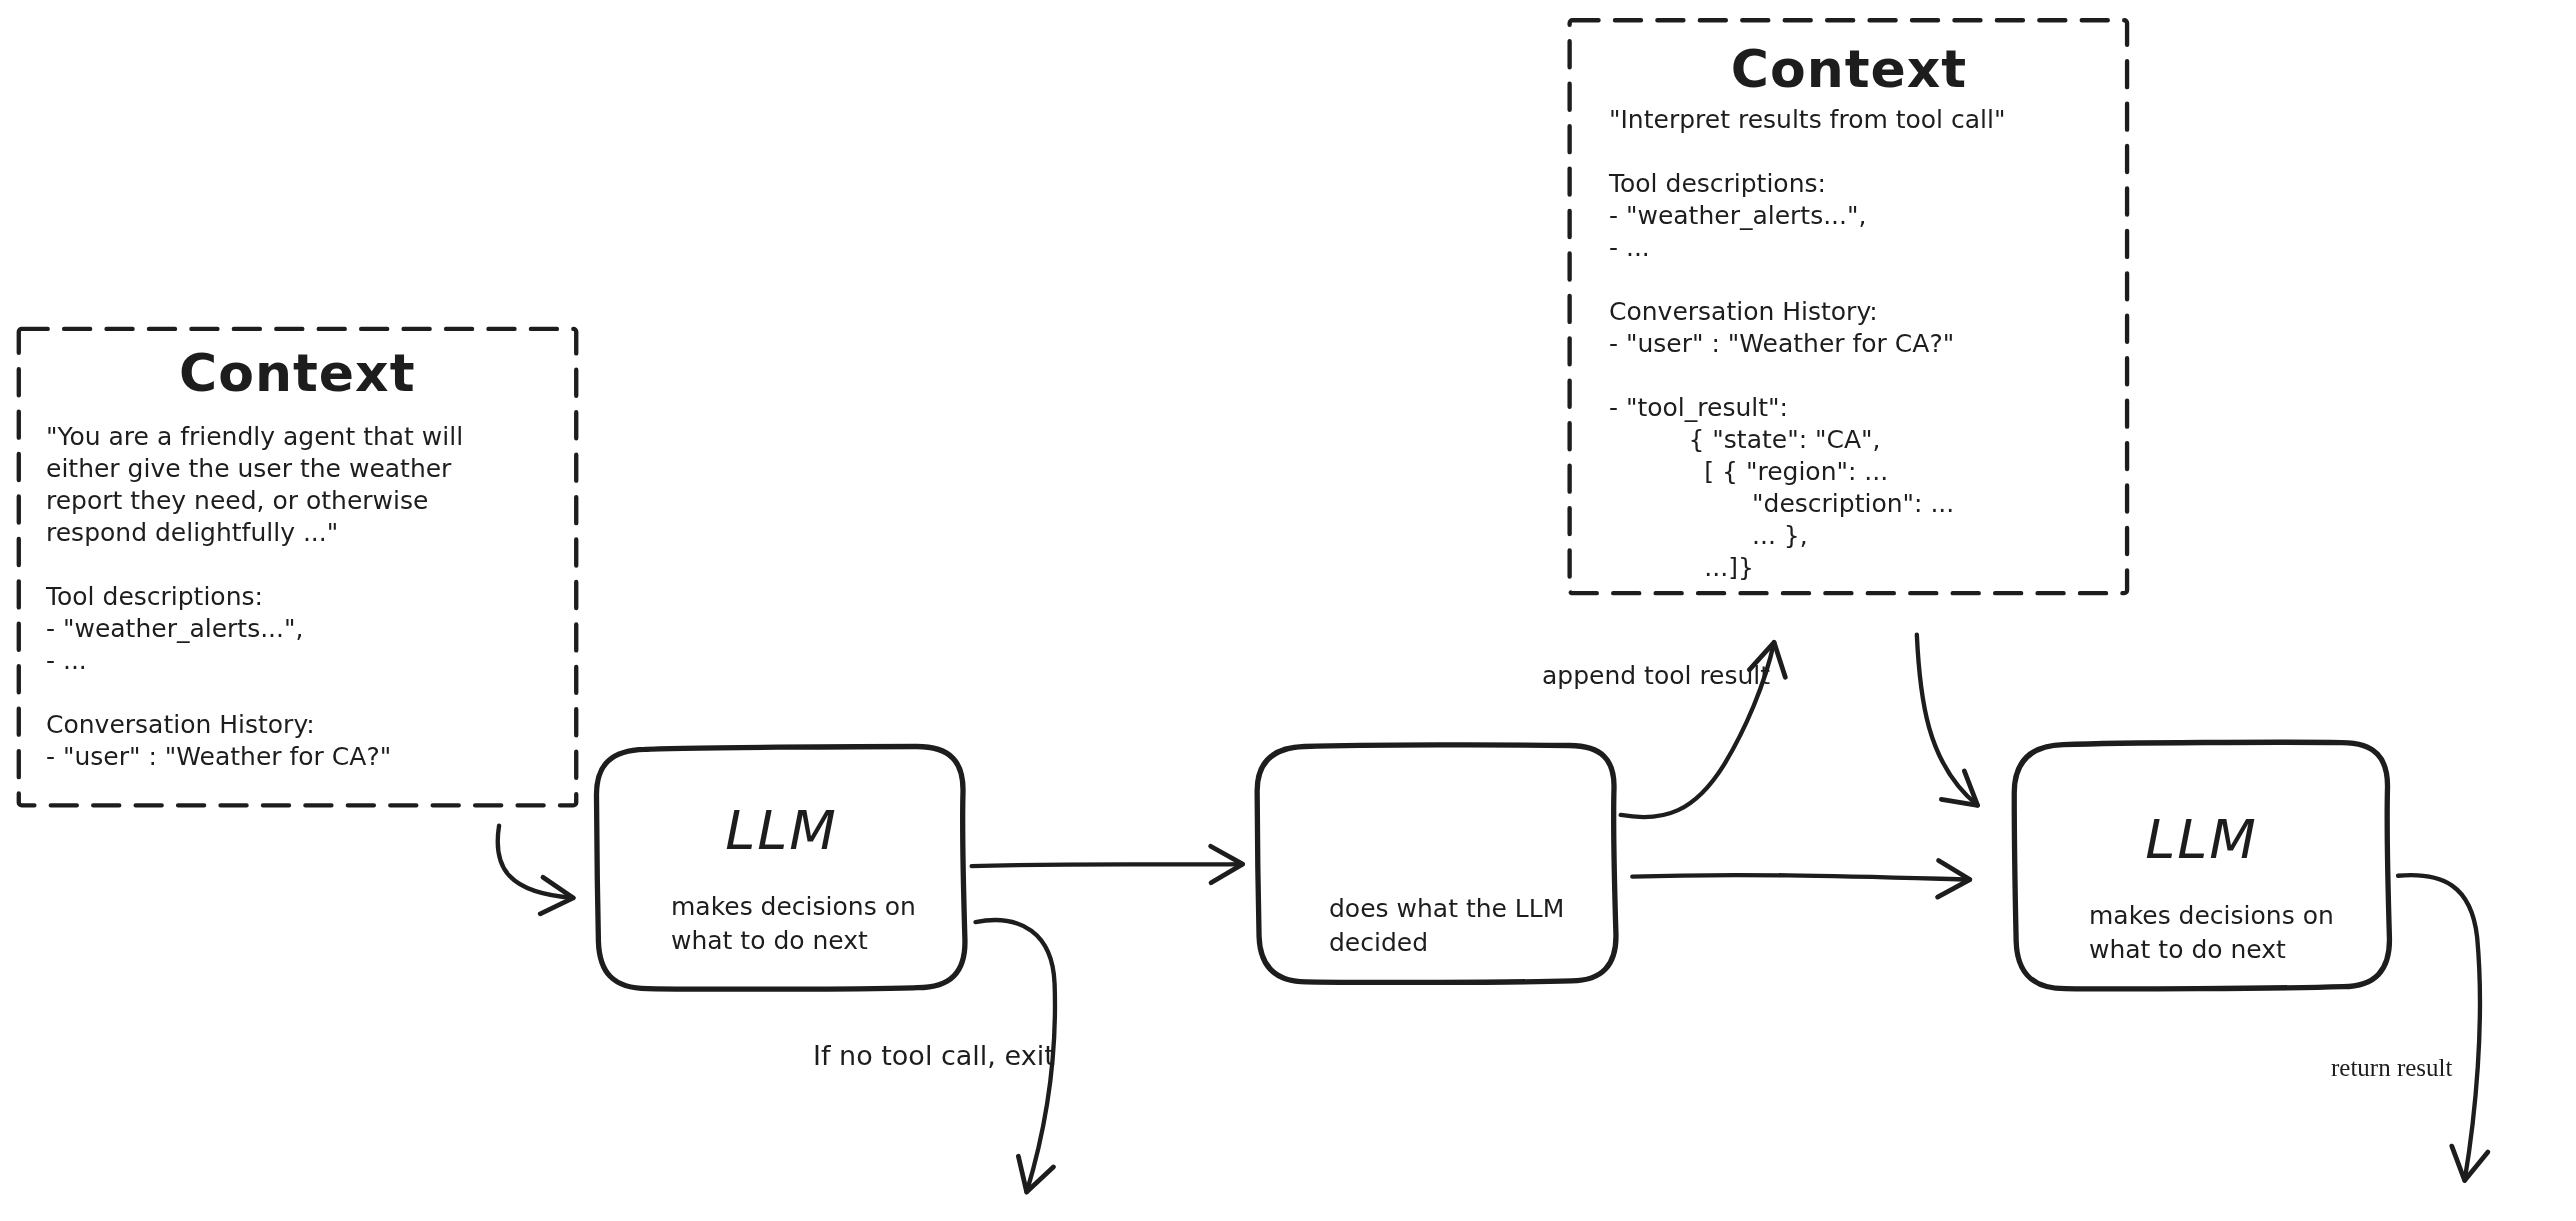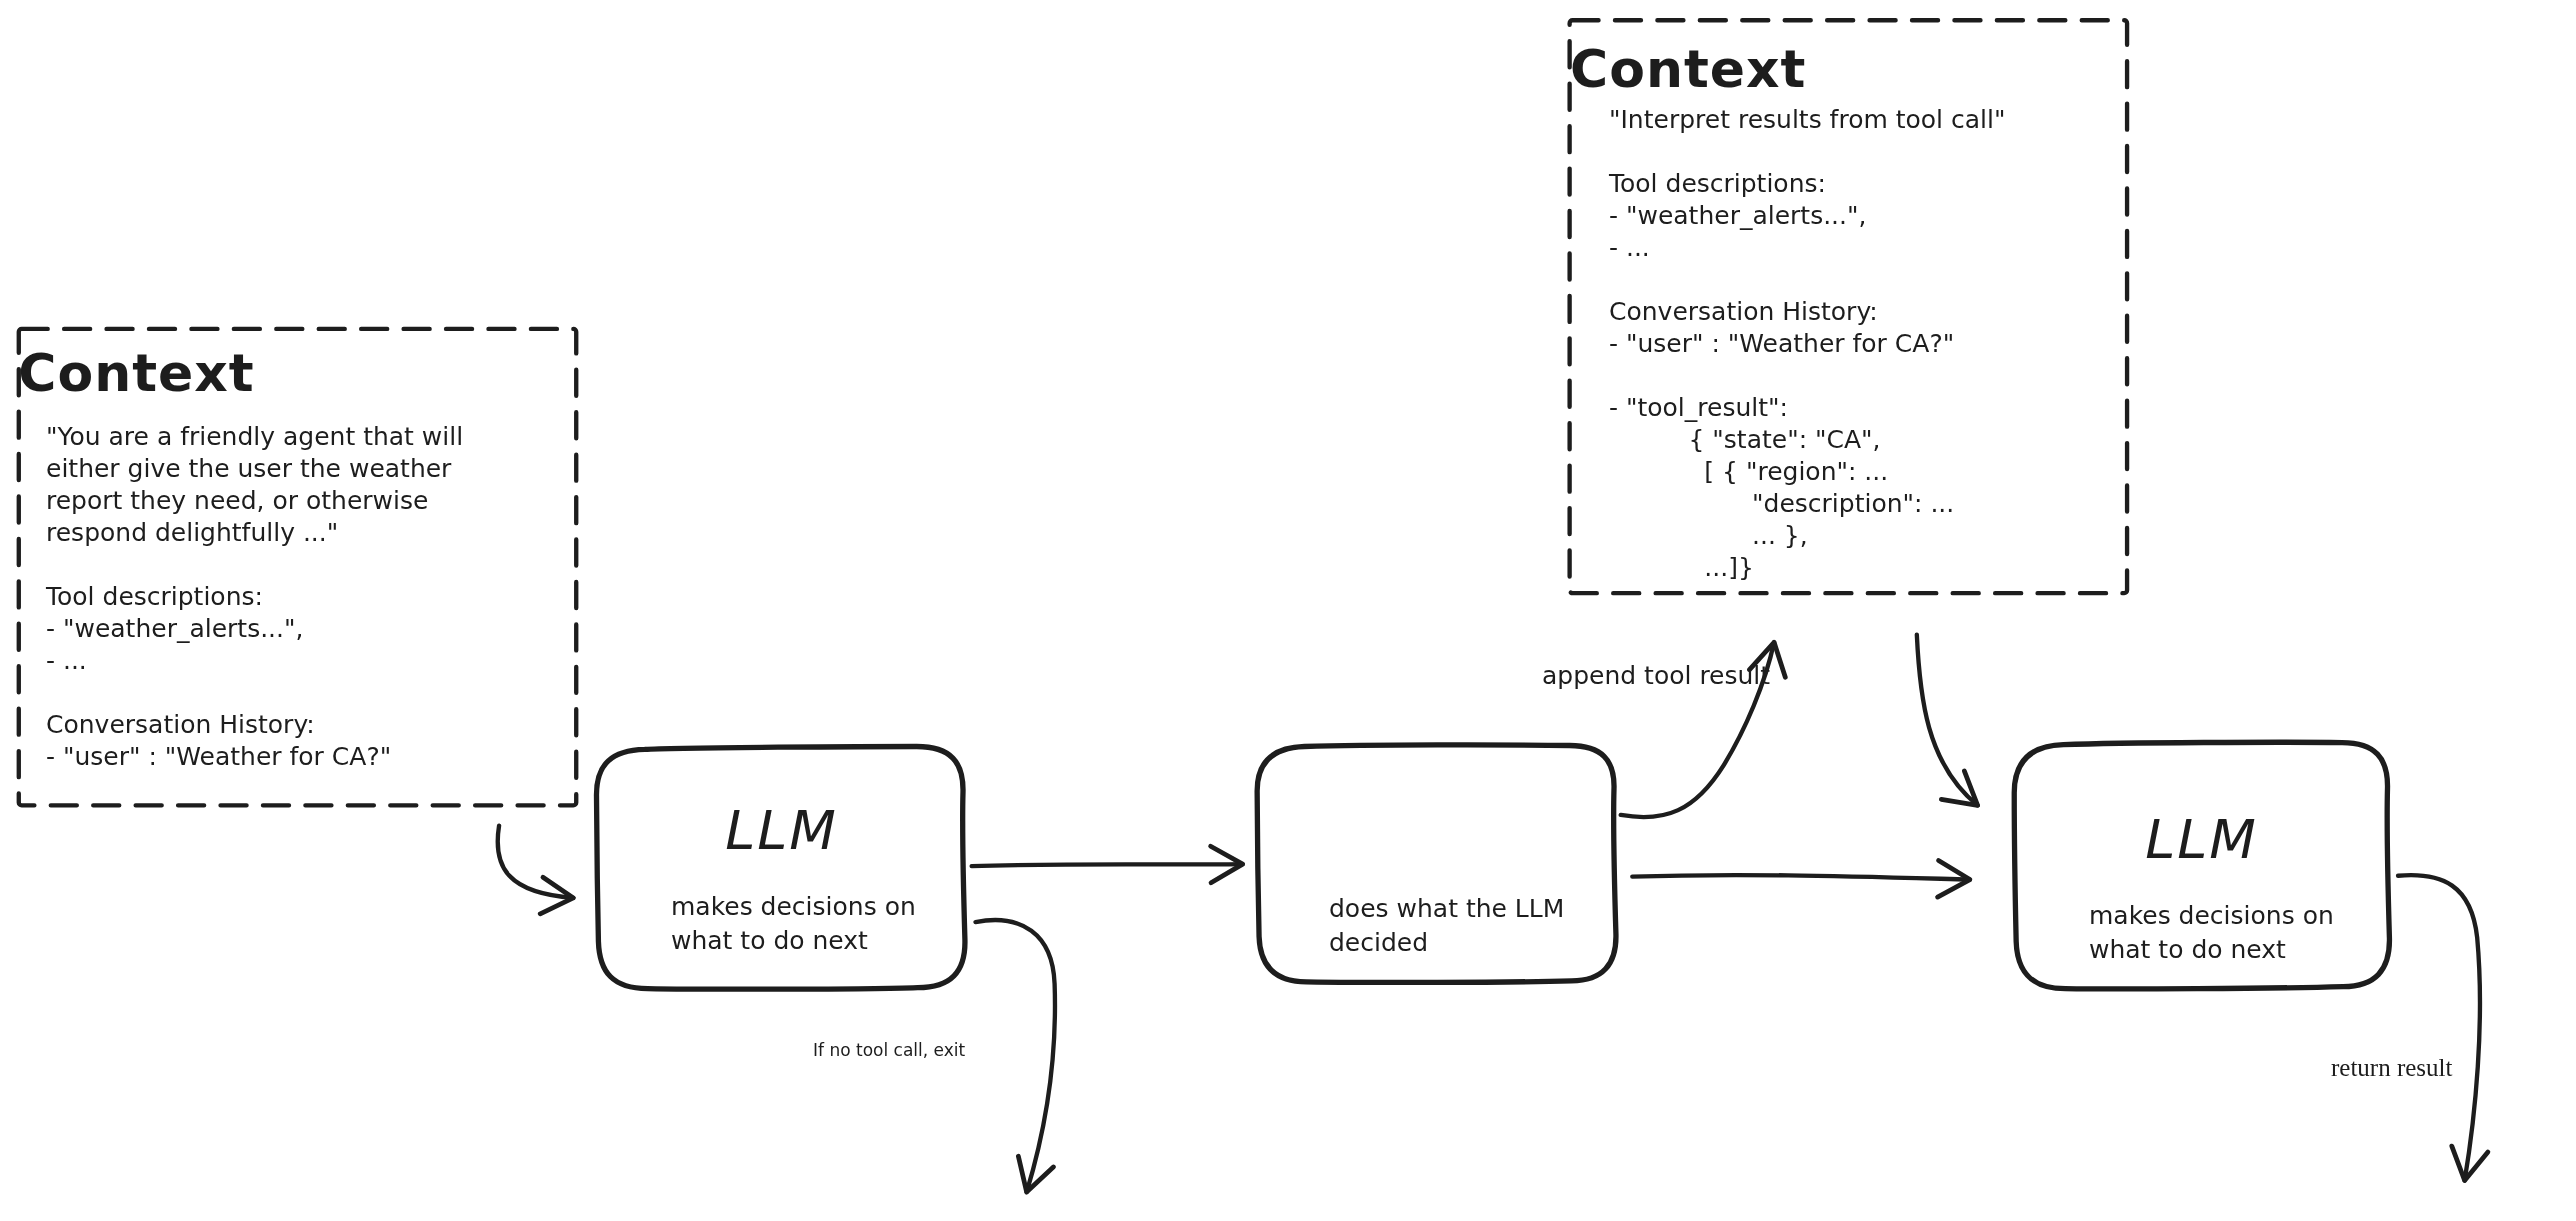--- a/index.html
+++ b/index.html
@@ -10,21 +10,21 @@
     overflow:hidden;
     font-family:"DejaVu Sans", sans-serif;
     color:var(--stroke,#1d1d1d);
   }
   svg.layer{position:absolute;left:0;top:0;}
   .sk{fill:none;stroke:var(--stroke,#1d1d1d);stroke-linecap:round;stroke-linejoin:round;}
   .box{stroke-width:5.5;}
   .dashedbox{stroke-width:4.5;stroke-dasharray:27 17;}
   .arrow{stroke-width:4.5;}
   .t{position:absolute;white-space:pre;color:var(--stroke,#1d1d1d);}
-  .ctx-title{font-size:52px;font-weight:700;letter-spacing:1px;}
+  .ctx-title{font-size:52px;font-weight:700;letter-spacing:1px;text-align:center;}
   .node-title{font-size:54px;font-weight:400;letter-spacing:1.9px;text-align:center;}
   .node-title.italic{font-style:italic;}
   .body-text{font-size:25px;line-height:32px;}
   .sub-text{font-size:25px;line-height:34px;}
   .small-label{font-size:25px;}
 </style>
 </head>
 <body>
 
 <div class="canvas">
@@ -96,17 +96,17 @@
 what to do next</div>
 
   <div class="t sub-text" style="left:1329px;top:892px;">does what the LLM
 decided</div>
 
   <div class="t node-title italic" style="left:2014px;top:808px;width:375px;">LLM</div>
   <div class="t sub-text" style="left:2089px;top:899px;">makes decisions on
 what to do next</div>
 
   <div class="t small-label" style="left:1542px;top:661px;">append tool result</div>
-  <div class="t small-label" style="left:813px;top:1040px;font-size:17px;">If no tool call, exit</div>
+  <div class="t small-label" style="left:813px;top:1040px;font-size:27px;">If no tool call, exit</div>
   <div class="t small-label" style="left:2331px;top:1054px;font-family:Liberation Serif, serif;">return result</div>
 
 </div>
 
 
 </body></html>

